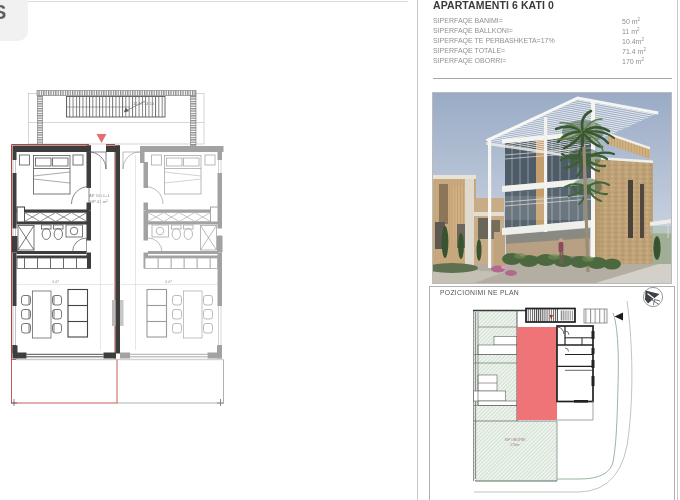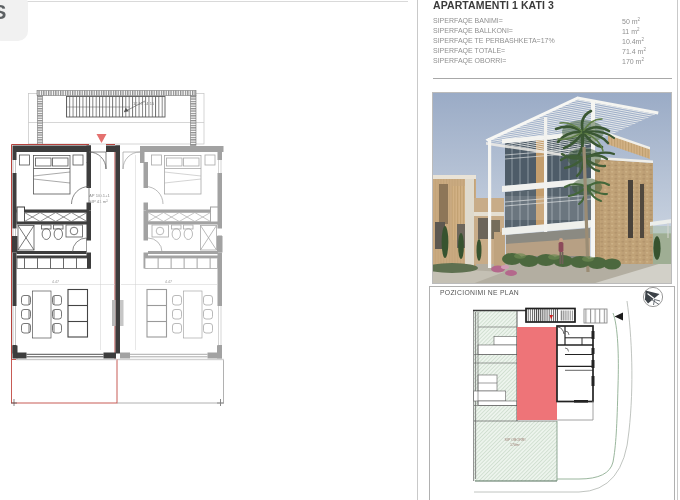--- a/index.html
+++ b/index.html
@@ -12,21 +12,21 @@
 <div class="abs" style="left:10px;top:1px;width:398px;height:1px;background:#d9d9d9;"></div>
 
 <div class="abs" style="left:-8px;top:-6px;width:36px;height:47px;background:#f1f1f1;border-radius:10px;"></div>
 
 <div class="abs" style="left:-7px;top:1px;font-size:20px;font-weight:bold;color:#5c6063;">S</div>
 
 <div class="abs" style="left:417px;top:0;width:1px;height:500px;background:#c9c9c9;"></div>
 
 <div class="abs" style="left:677px;top:0;width:1px;height:500px;background:#c9c9c9;"></div>
 
-<div class="abs" style="left:433px;top:-1px;font-size:10.5px;font-weight:bold;color:#3a3a3a;letter-spacing:0.1px;">APARTAMENTI 1 KATI 3</div>
+<div class="abs" style="left:433px;top:-1px;font-size:10.5px;font-weight:bold;color:#3a3a3a;letter-spacing:0.1px;">APARTAMENTI 6 KATI 0</div>
 
 <div class="abs" style="left:433px;top:17px;font-size:7px;color:#909090;">SIPERFAQE BANIMI=</div>
 
 <div class="abs" style="left:622px;top:17px;font-size:7px;color:#909090;">50 m<sup style="font-size:4.5px;">2</sup></div>
 
 <div class="abs" style="left:433px;top:27px;font-size:7px;color:#909090;">SIPERFAQE BALLKONI=</div>
 
 <div class="abs" style="left:622px;top:27px;font-size:7px;color:#909090;">11 m<sup style="font-size:4.5px;">2</sup></div>
 
 <div class="abs" style="left:433px;top:37px;font-size:7px;color:#909090;">SIPERFAQE TE PERBASHKETA=17%</div>

